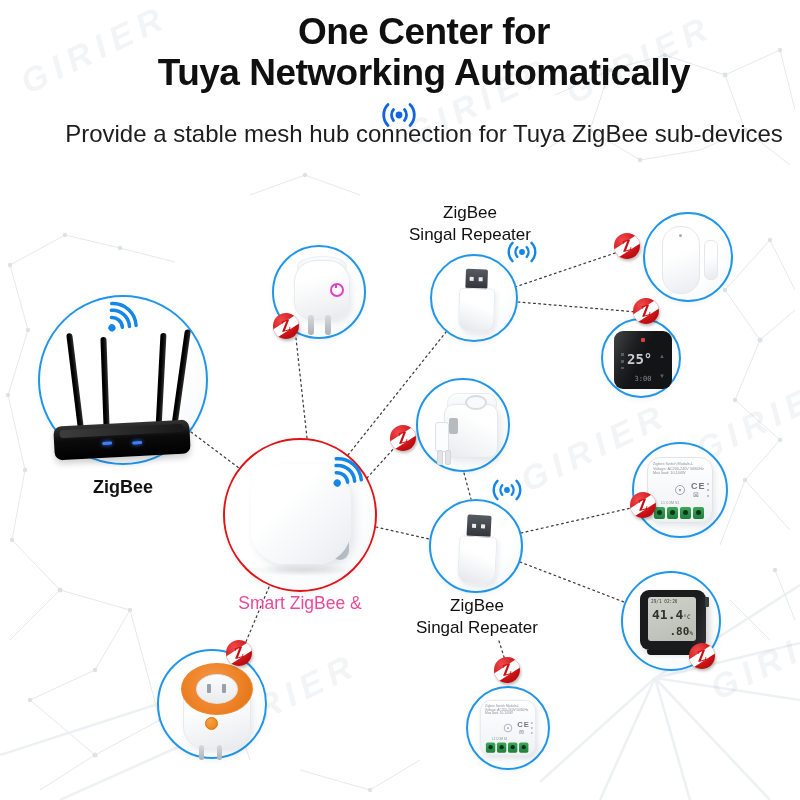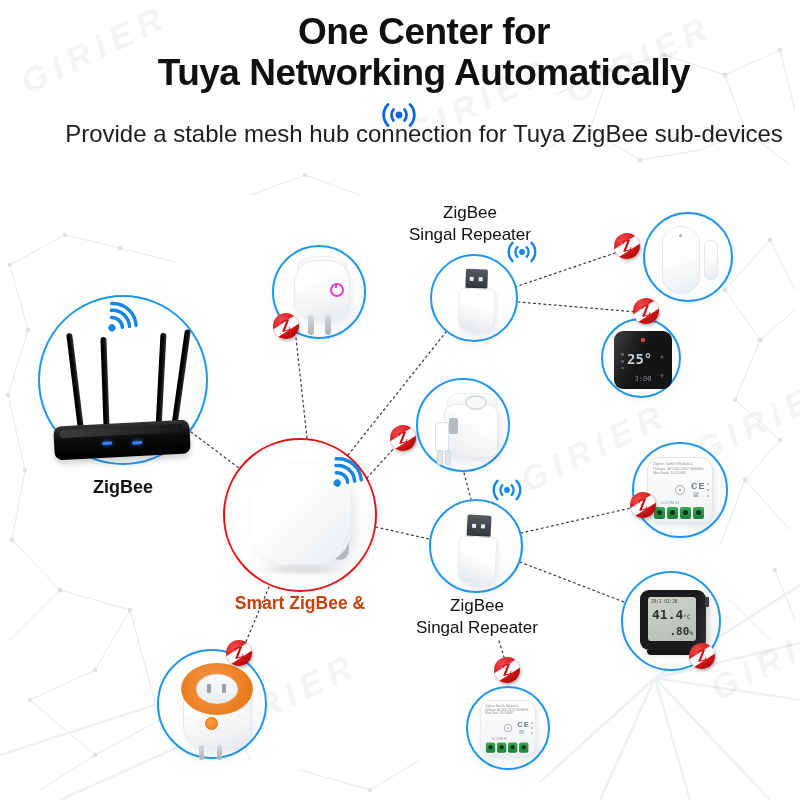--- a/index.html
+++ b/index.html
@@ -19,21 +19,21 @@
   .title-signal{position:absolute;left:376px;top:100px;z-index:5;}
   
   .circle{position:absolute;border-radius:50%;box-sizing:border-box;z-index:3;
           border:2.4px solid #2196e8;
           background:radial-gradient(circle at 36% 30%, #ffffff 55%, #f1f4f7 100%);
           box-shadow:0 2px 5px rgba(110,130,155,.10);}
   .circle.red{border:2.6px solid #e01417;}
   
   .lbl{position:absolute;z-index:6;text-align:center;}
   .lbl.bold{font-weight:bold;}
-  .lbl.red{color:#c2410c;font-weight:bold;}
+  .lbl.red{color:#ec4899;font-weight:normal;}
   
   .zbadge{position:absolute;width:26px;height:26px;border-radius:50%;z-index:7;overflow:hidden;
           background:radial-gradient(circle at 32% 28%, #f2494b 0%, #c81014 62%, #9a090c 100%);
           box-shadow:1px 2px 3px rgba(0,0,0,.28);}
   .zb-band{position:absolute;left:-7px;top:9px;width:40px;height:9px;background:#fff;transform:rotate(-33deg);}
   .zb-z{position:absolute;inset:0;display:flex;align-items:center;justify-content:center;
         font:italic 900 16px "Liberation Serif", serif;color:#c81014;transform:rotate(-15deg);}
   
   .ant{position:absolute;width:6px;background:linear-gradient(90deg,#000 40%,#303030);border-radius:3px 3px 1px 1px;}
   .router-body{position:absolute;left:14px;top:126px;width:136px;height:34px;border-radius:8px;

